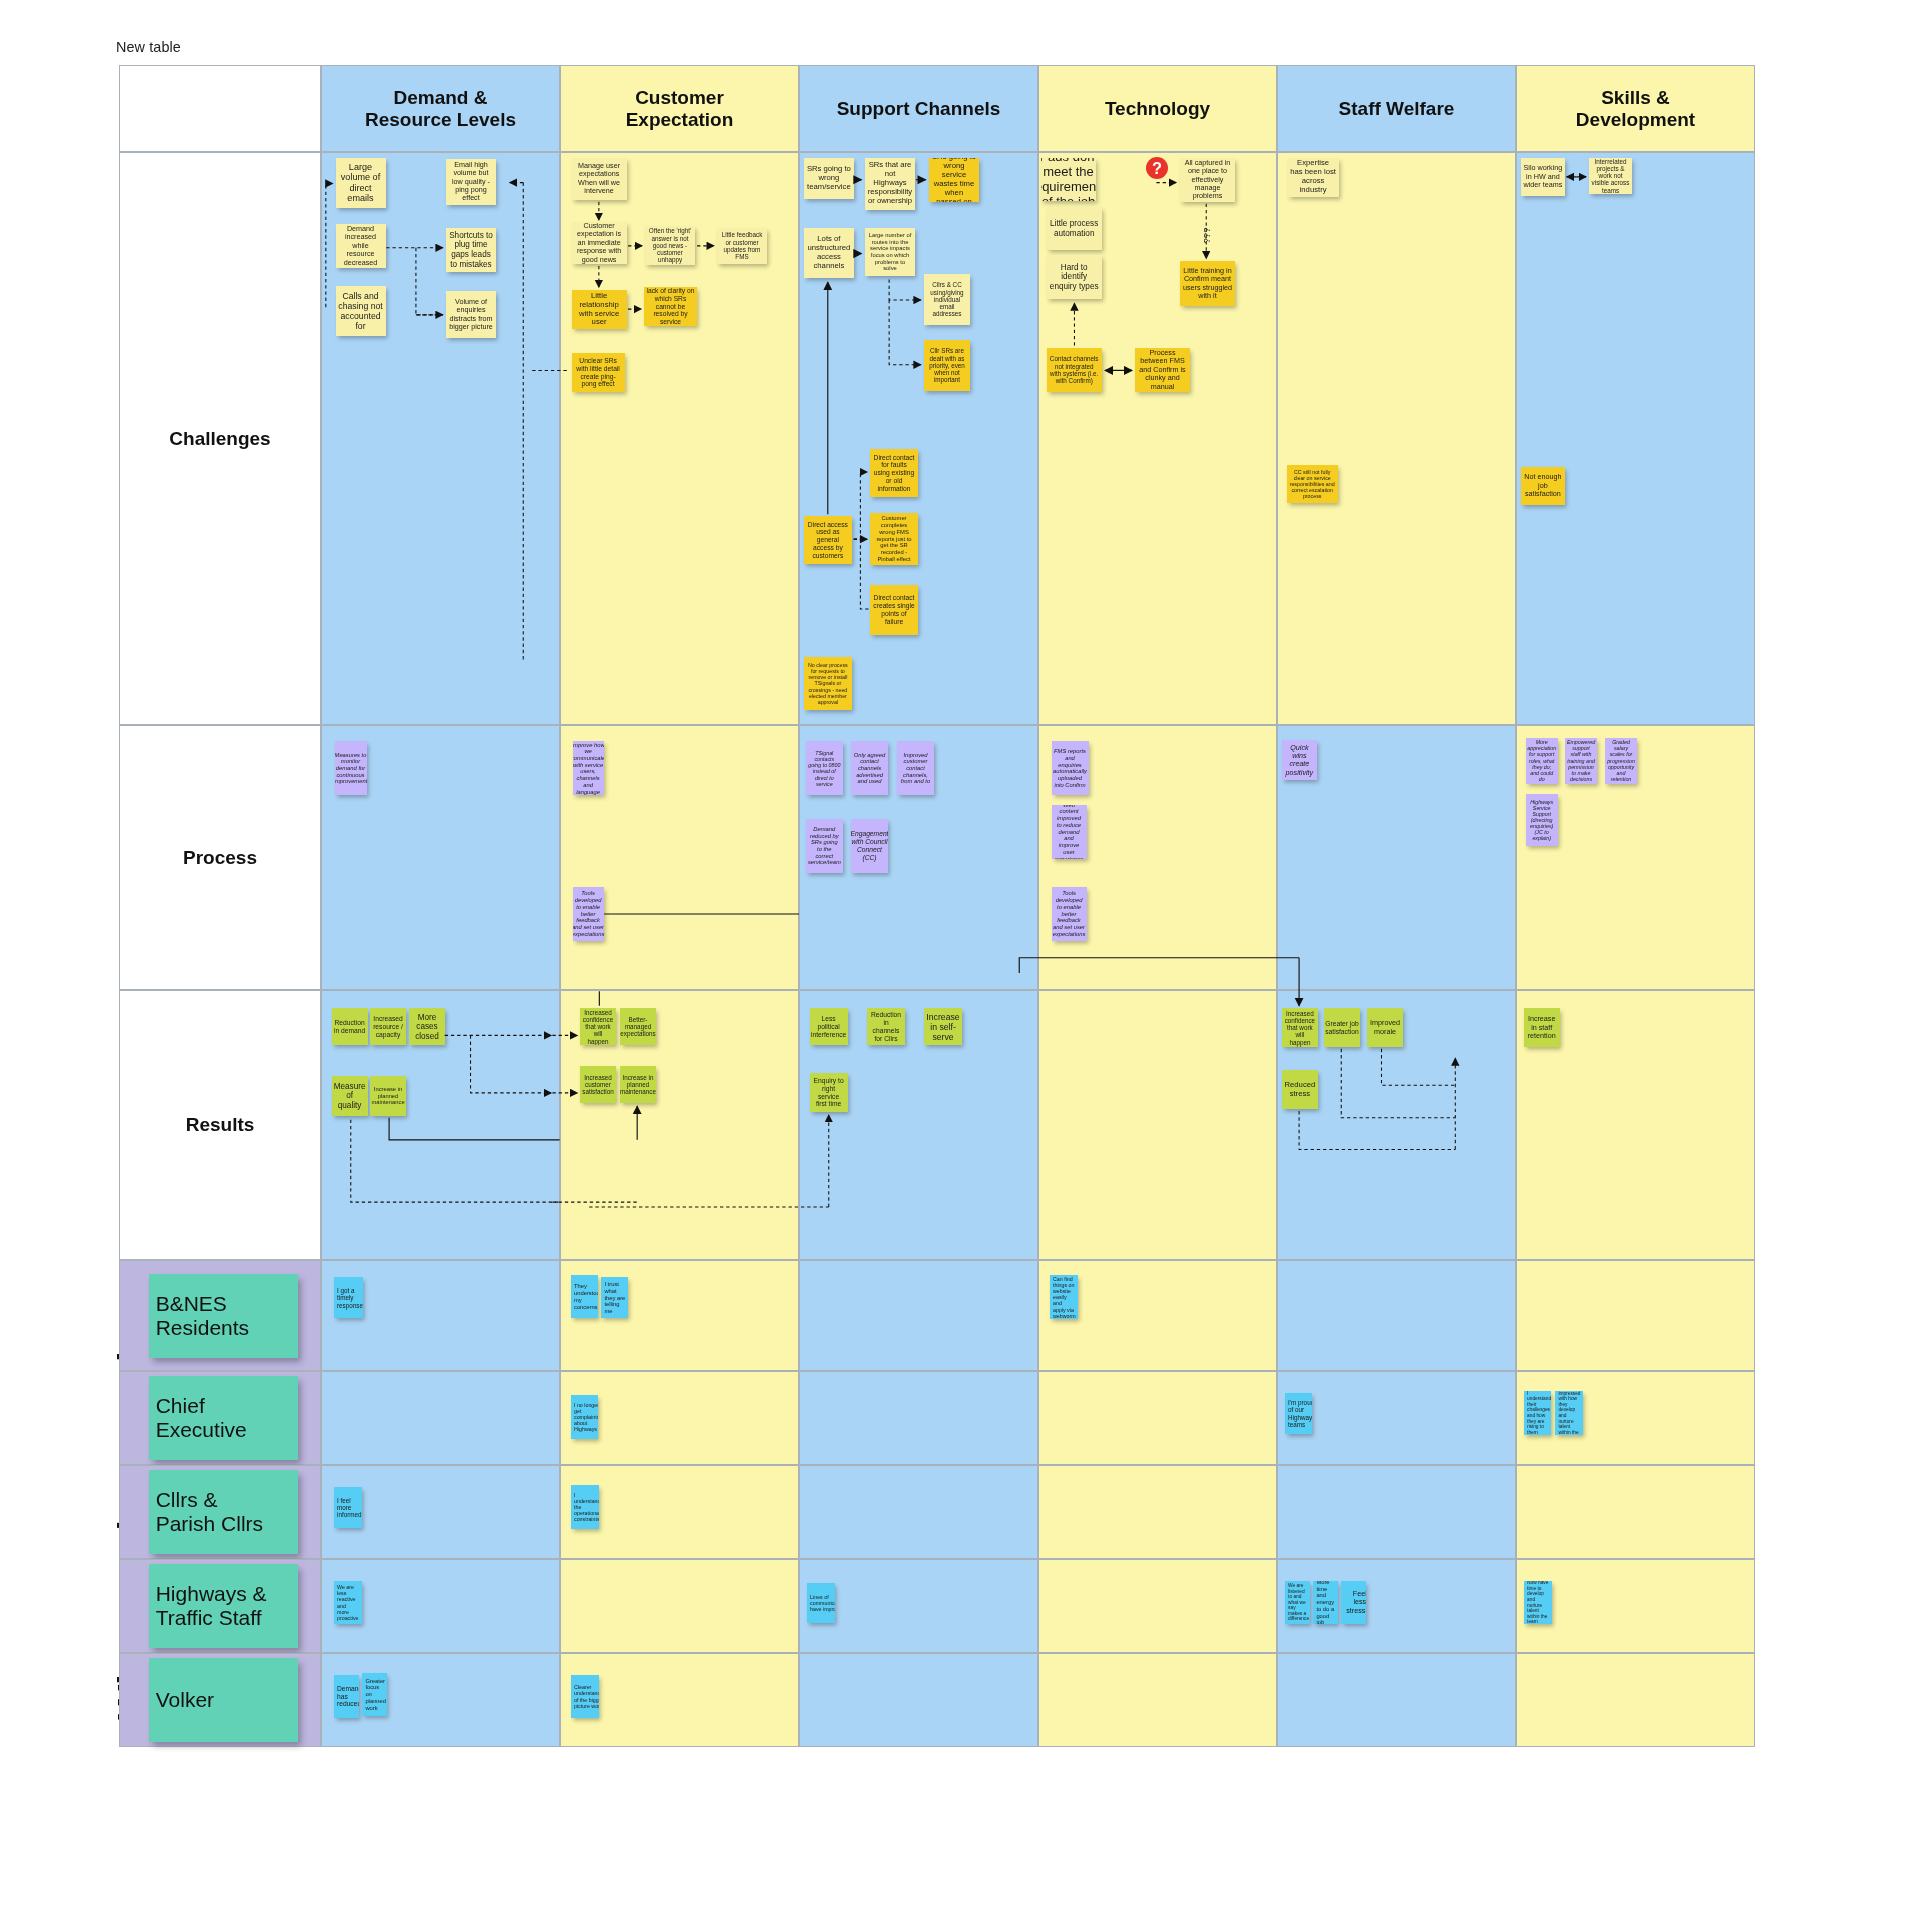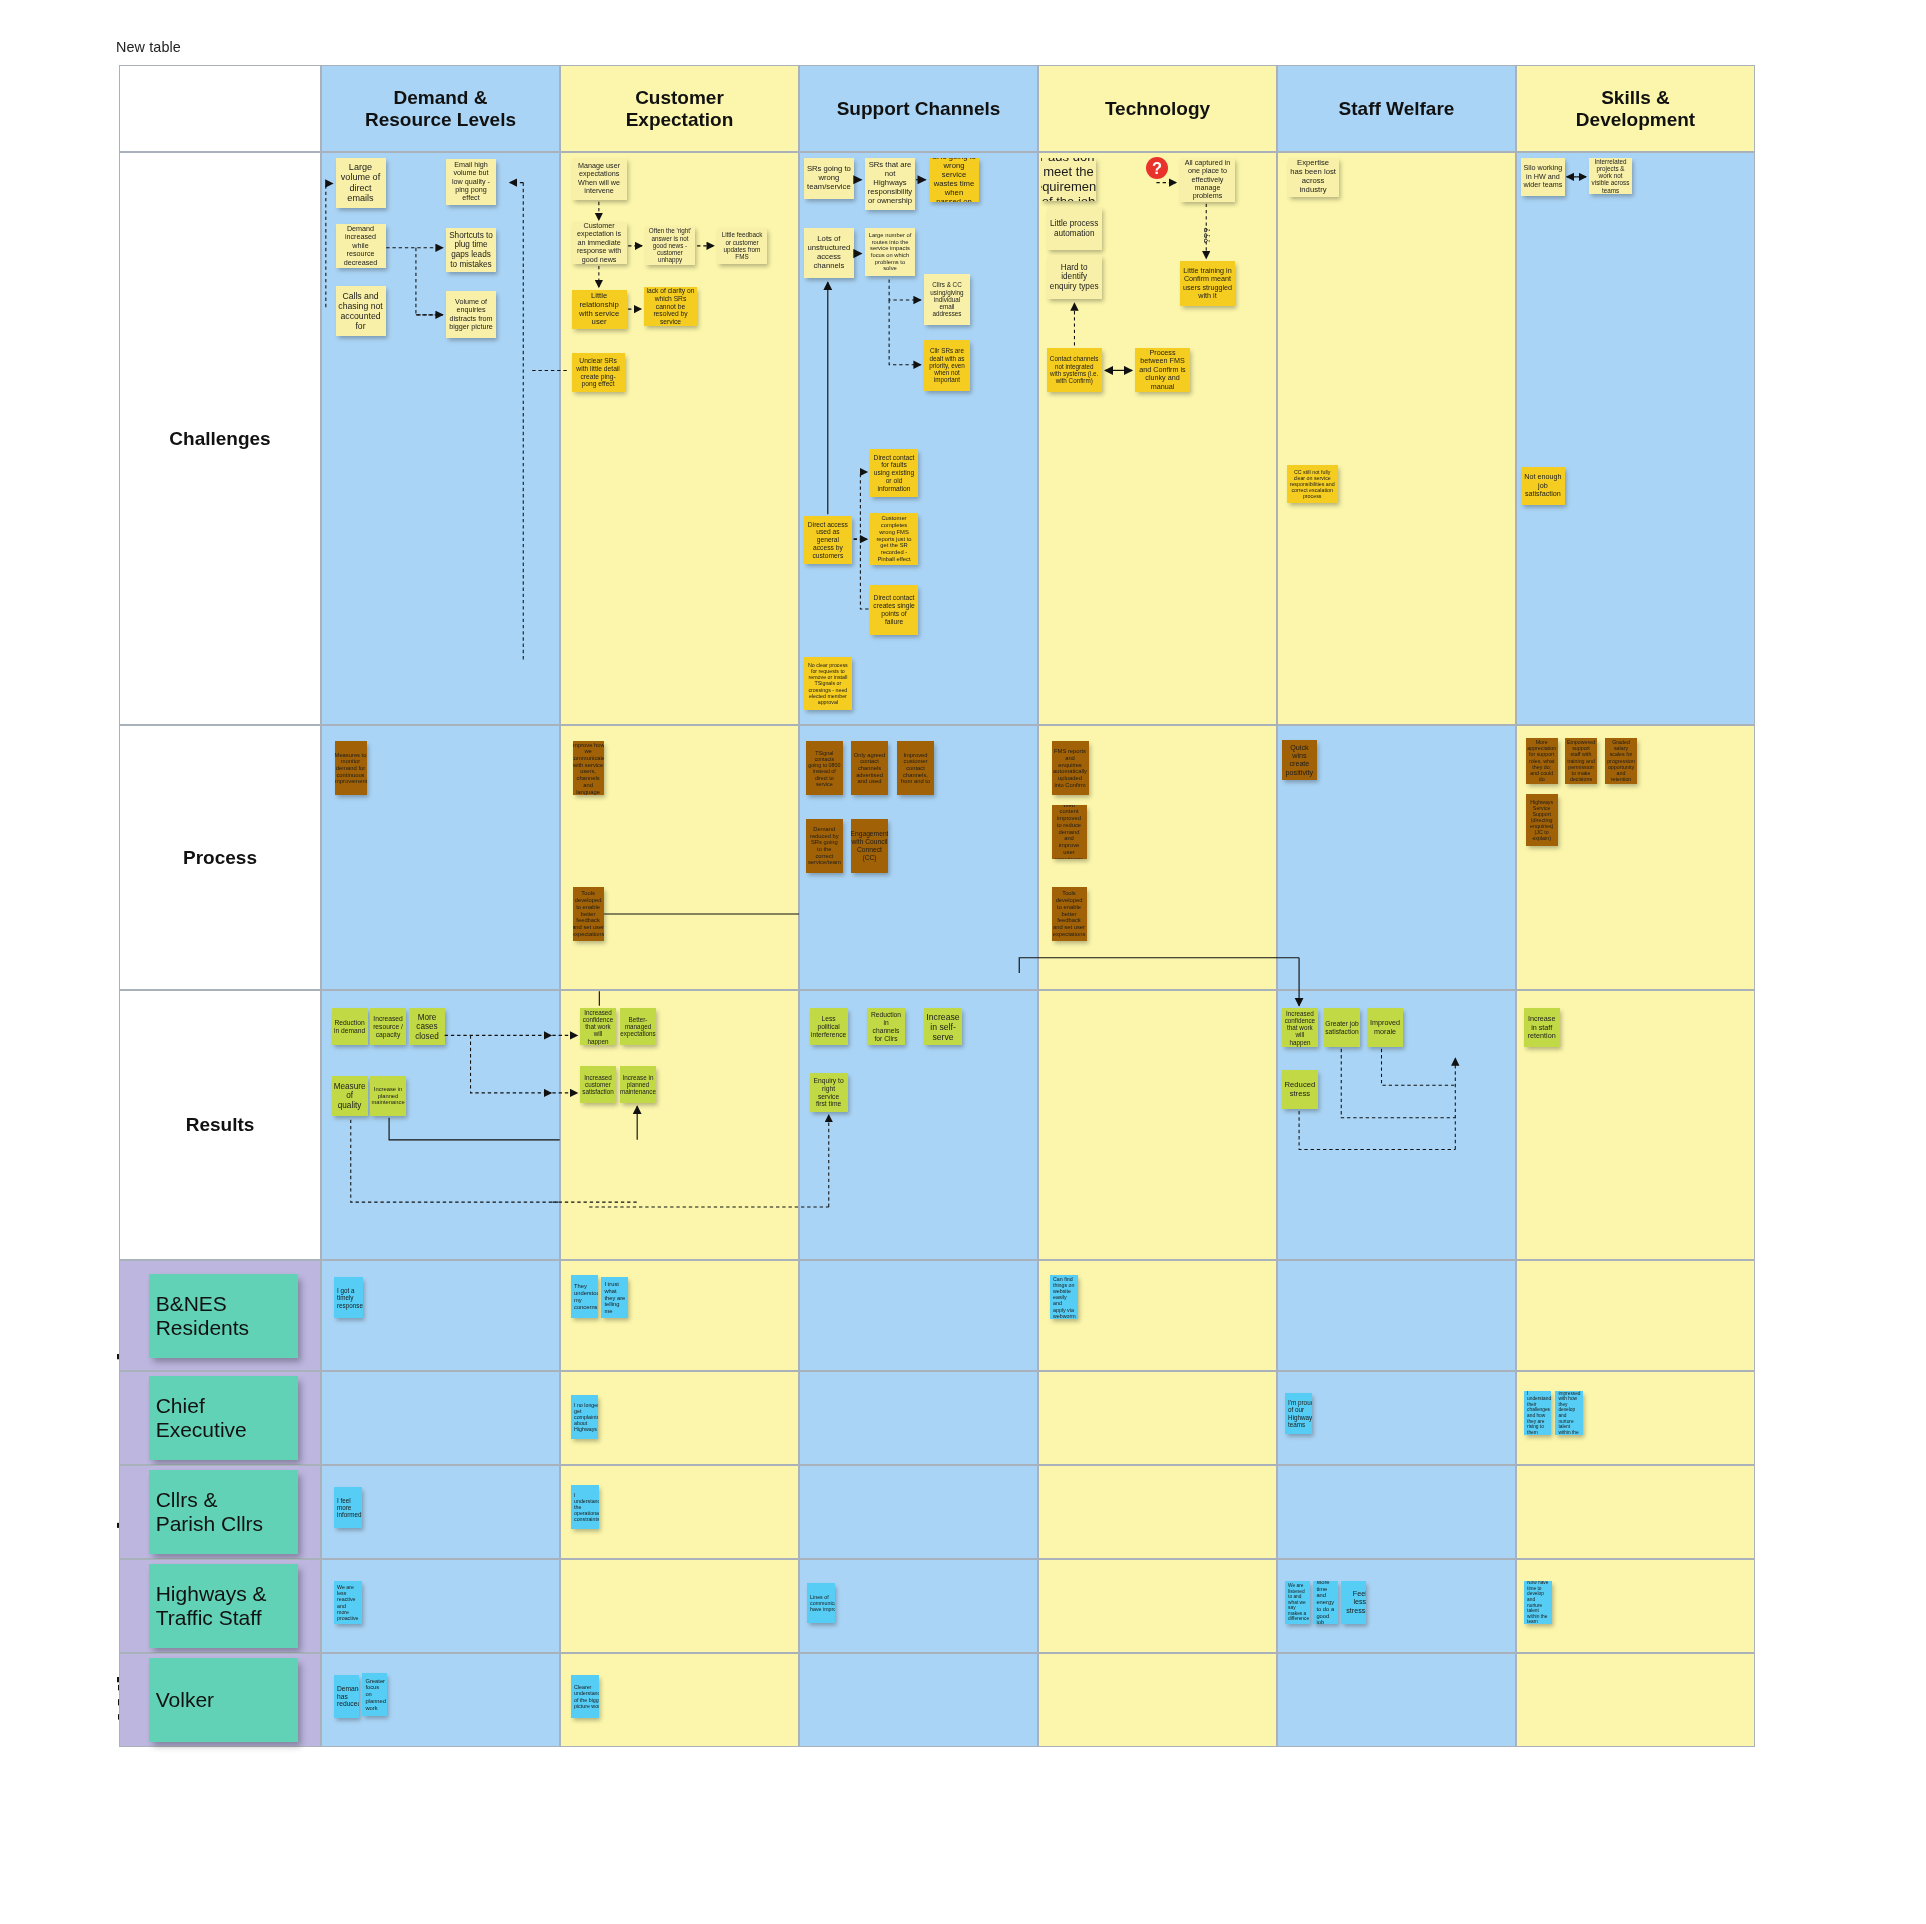--- a/index.html
+++ b/index.html
@@ -42,21 +42,21 @@
                 font-size:21px;font-weight:normal;line-height:1.12;color:#111;
                 box-shadow:3.9px 4.8px 6.7px rgba(0,0,0,.30);text-align:left;}
 
   
   .note{position:absolute;box-sizing:border-box;
         display:flex;align-items:center;justify-content:center;text-align:center;
         padding:1.9px 2.4px;line-height:1.16;color:#1b1b1b;overflow:hidden;
         box-shadow:2.4px 2.9px 4.3px rgba(0,0,0,.28);}
   .n-pale   {background:#f8f0a8;}
   .n-gold   {background:#f5cd21;}
-  .n-pink   {background:#a16207;}
+  .n-pink   {background:#c4b5fd;font-style:italic;}
   .n-green  {background:#c2d946;}
   .n-cyan   {background:#56cdf5;padding-left:15px;}
   .n-cyan.left{justify-content:flex-start;text-align:left;padding-left:3.4px;}
 
   
   svg.arrows{position:absolute;left:0;top:0;width:100%;height:100%;overflow:visible;pointer-events:none;}
 
   .qmark{position:absolute;width:22px;height:22px;border-radius:50%;background:#e8322a;
          color:#fff;font-weight:bold;font-size:16.4px;display:flex;align-items:center;
          justify-content:center;line-height:1;}

